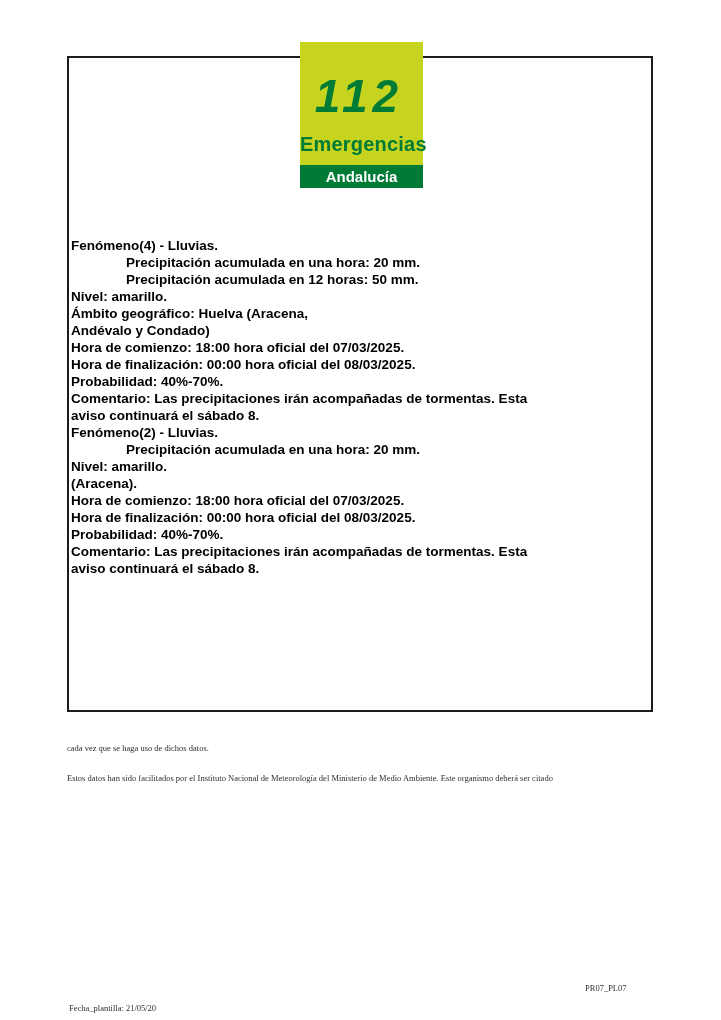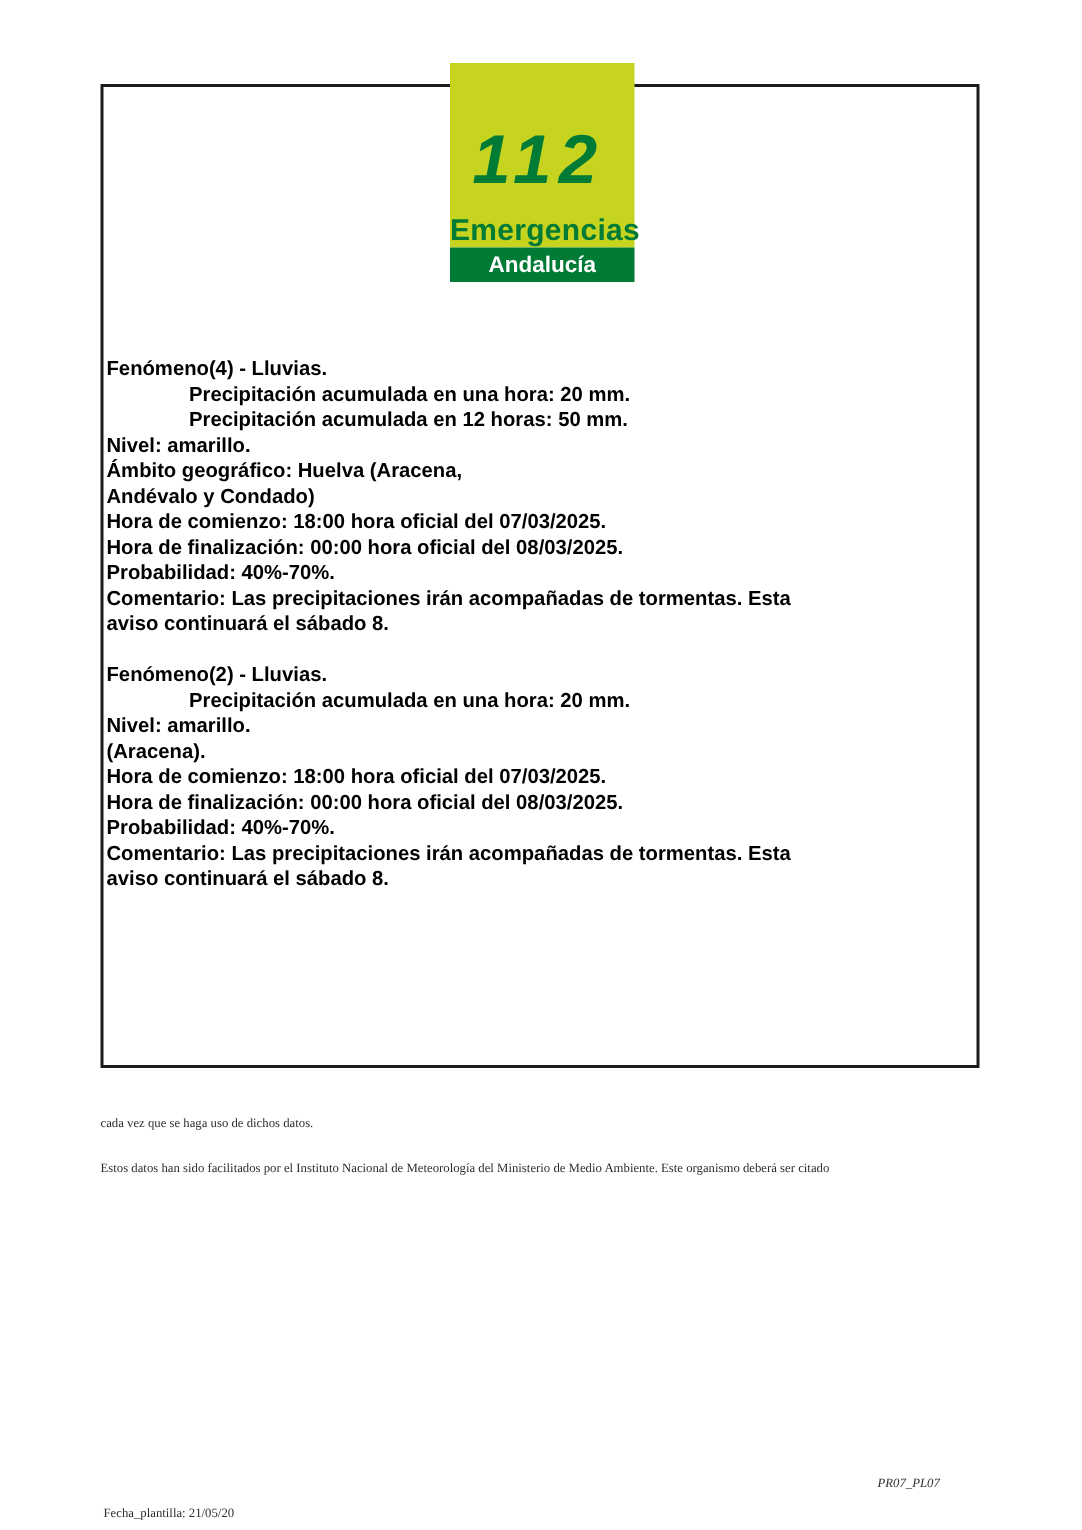--- a/index.html
+++ b/index.html
@@ -27,21 +27,21 @@
   .logo{
     position:absolute;
     left:300px;top:42px;
     width:123px;
     z-index:2;
   }
   .logo-top{
     background:var(--lime);
     height:123px;
     box-sizing:border-box;
-    padding-top:41px;
+    padding-top:31px;
     text-align:center;
   }
   .logo-number{
     font-size:46px;
     line-height:1;
     font-weight:bold;
     font-style:italic;
     color:var(--green);
     letter-spacing:5px;
     text-indent:-5px;
@@ -65,21 +65,21 @@
   }
   .content{
     position:absolute;
     left:71px;top:237px;
     width:575px;
     color:var(--ink);
     font-weight:bold;
     font-size:13.5px;
     line-height:17px;
   }
-  .block + .block{margin-top:17px;}
+  .block + .block{}
   .line{white-space:pre;}
   .line.indent{padding-left:55px;}
   .footnote{
     position:absolute;
     left:67px;top:723px;
     width:560px;
     font-family:"Liberation Serif", serif;
     font-size:8.5px;
     line-height:10px;
     color:#2e2e2e;
@@ -94,21 +94,20 @@
     color:#2e2e2e;
     white-space:pre;
   }
   .footer-right{
     position:absolute;
     left:585px;top:983px;
     font-family:"Liberation Serif", serif;
     font-size:8.5px;
     color:#2e2e2e;
     white-space:pre;
-    font-style:italic;
   }
 </style>
 </head>
 <body>
 
 <div class="frame"></div>
 
 <div class="logo">
   <div class="logo-top">
     <div class="logo-number">112</div>

